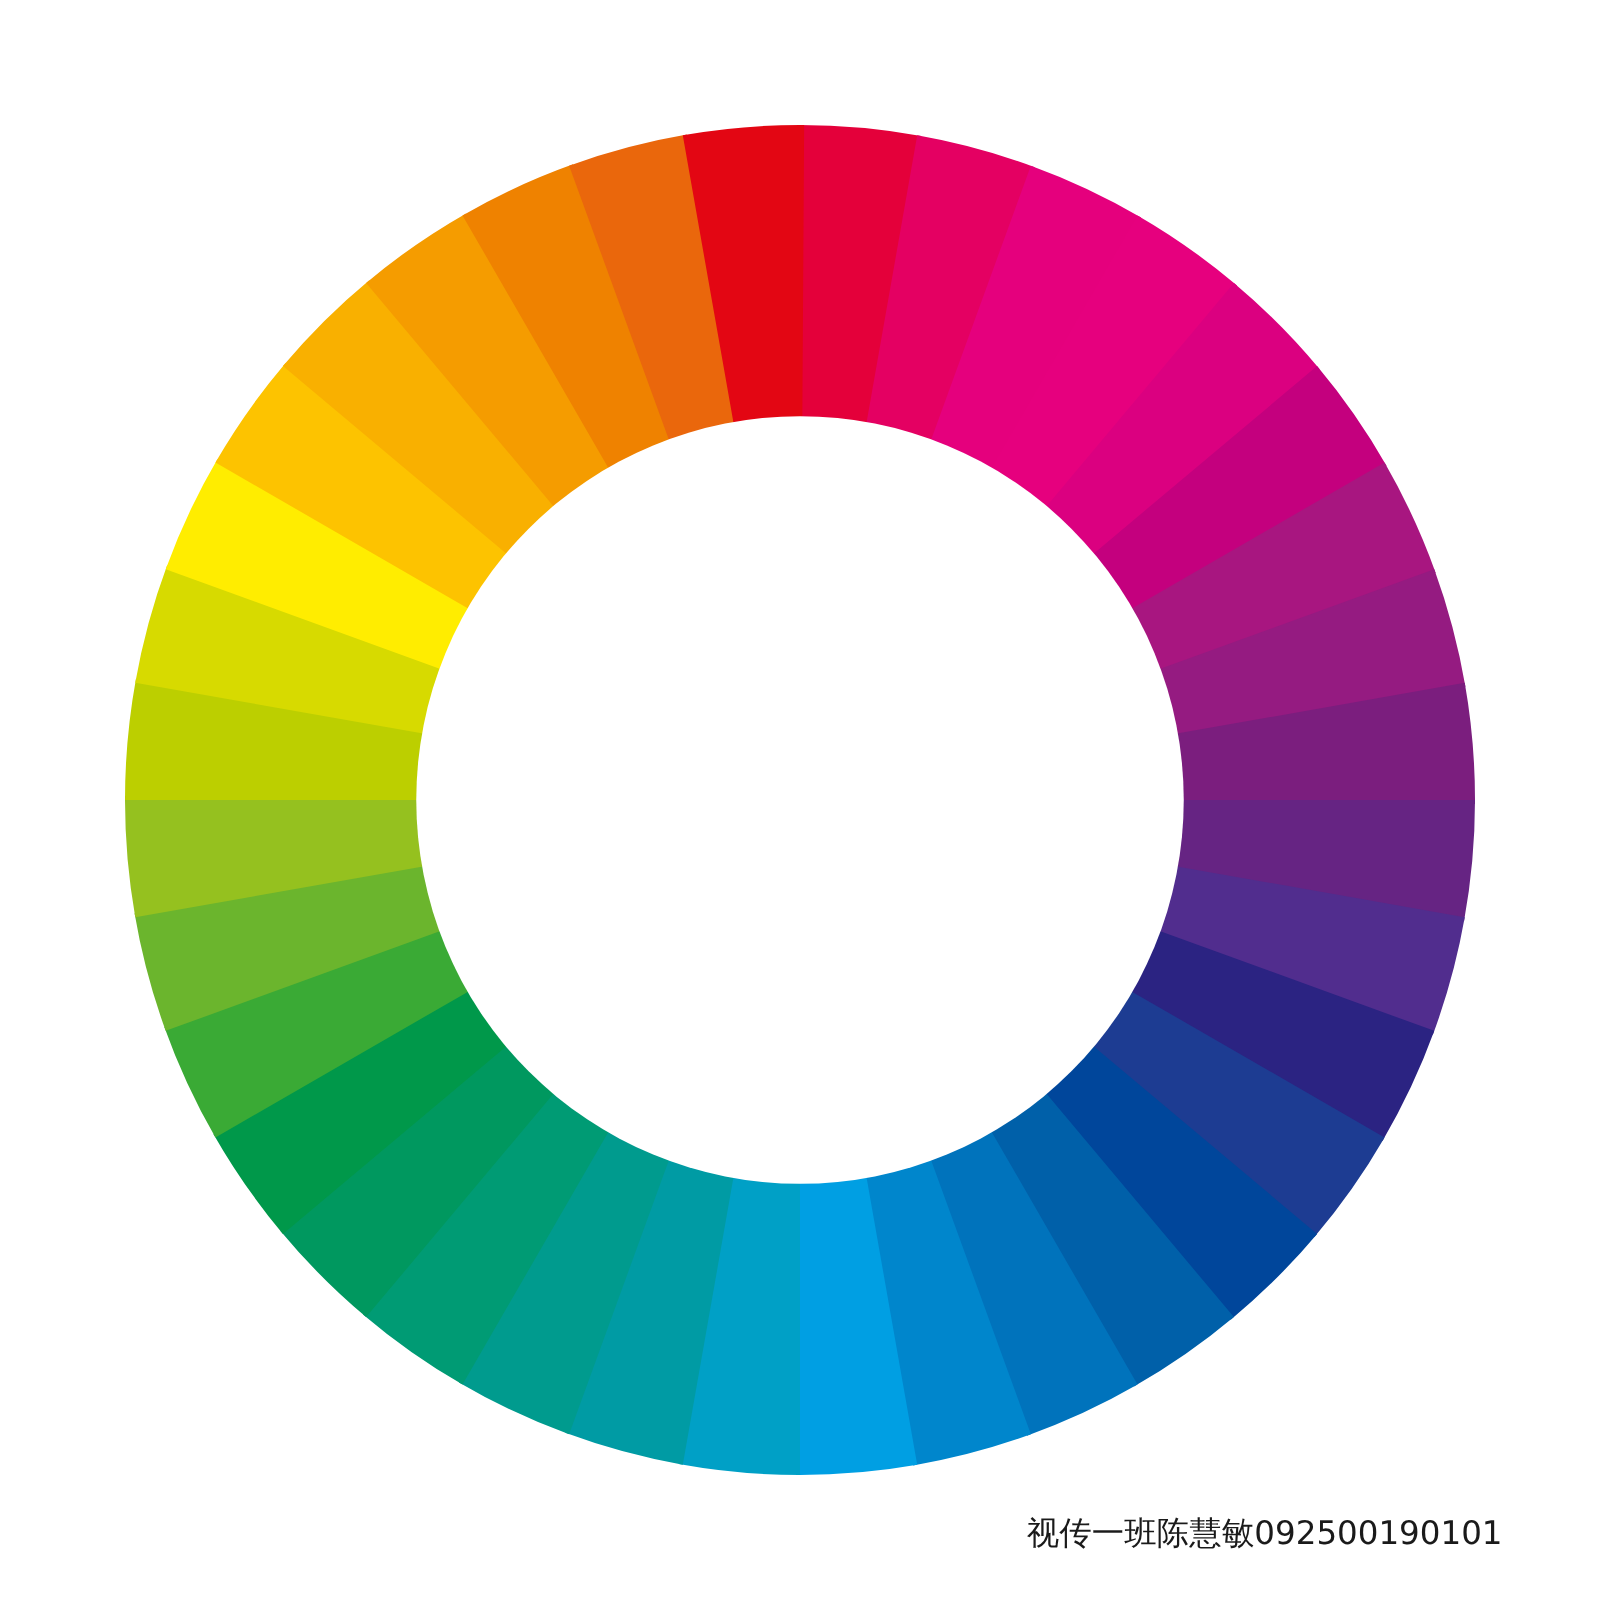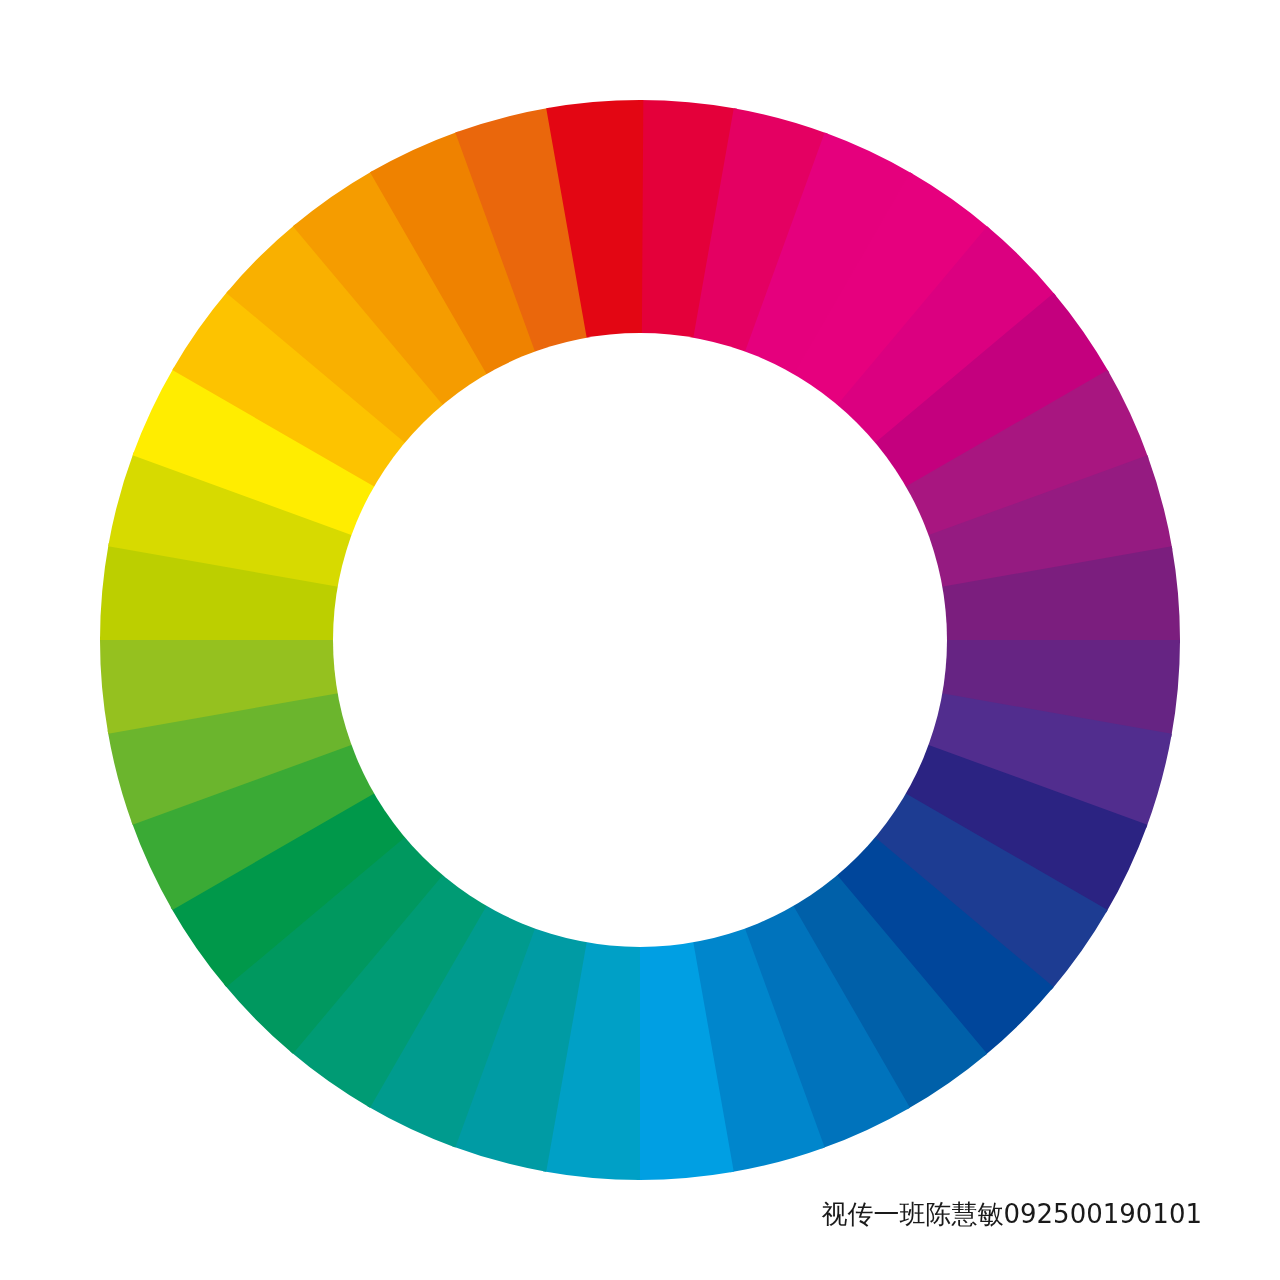--- a/index.html
+++ b/index.html
@@ -23,21 +23,21 @@
     height: 1280px;
   }
   #wheel-svg {
     display: block;
     width: 1280px;
     height: 1280px;
   }
   #signature {
     position: absolute;
     right: 78px;
-    bottom: 51px;
+    bottom: 38px;
     font-size: 26px;
     line-height: 1.1;
     color: #1a1a1a;
     letter-spacing: 0px;
     white-space: nowrap;
     font-weight: 500;
     font-family: "DejaVu Sans", "Liberation Sans", sans-serif;
   }
 </style>
 </head>

